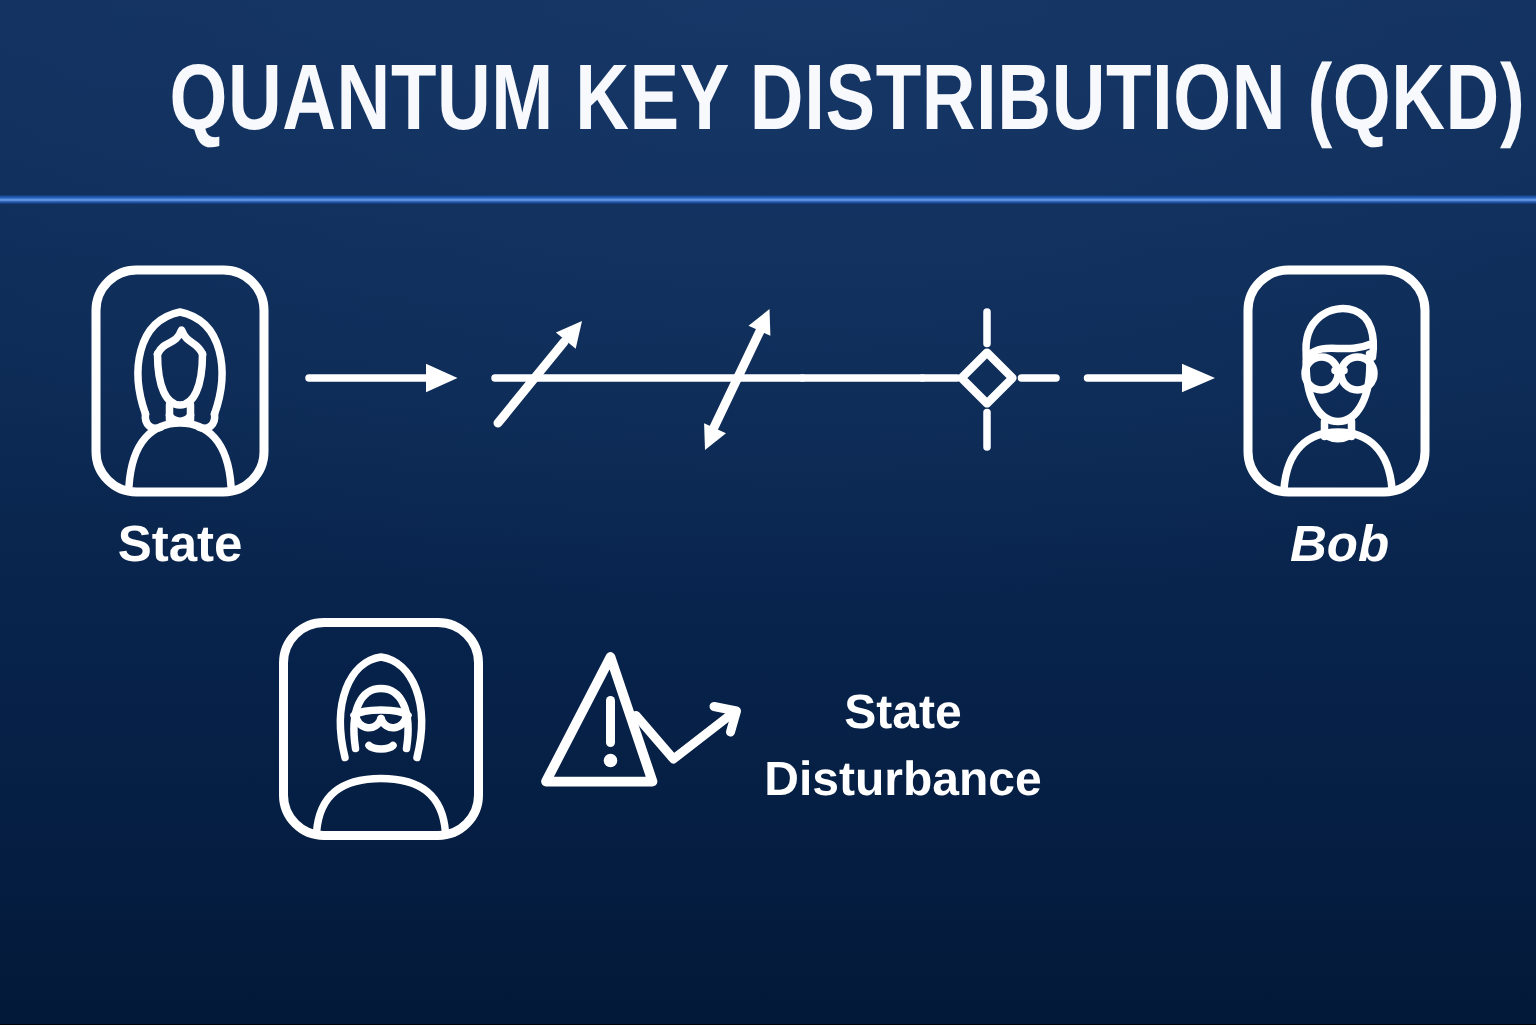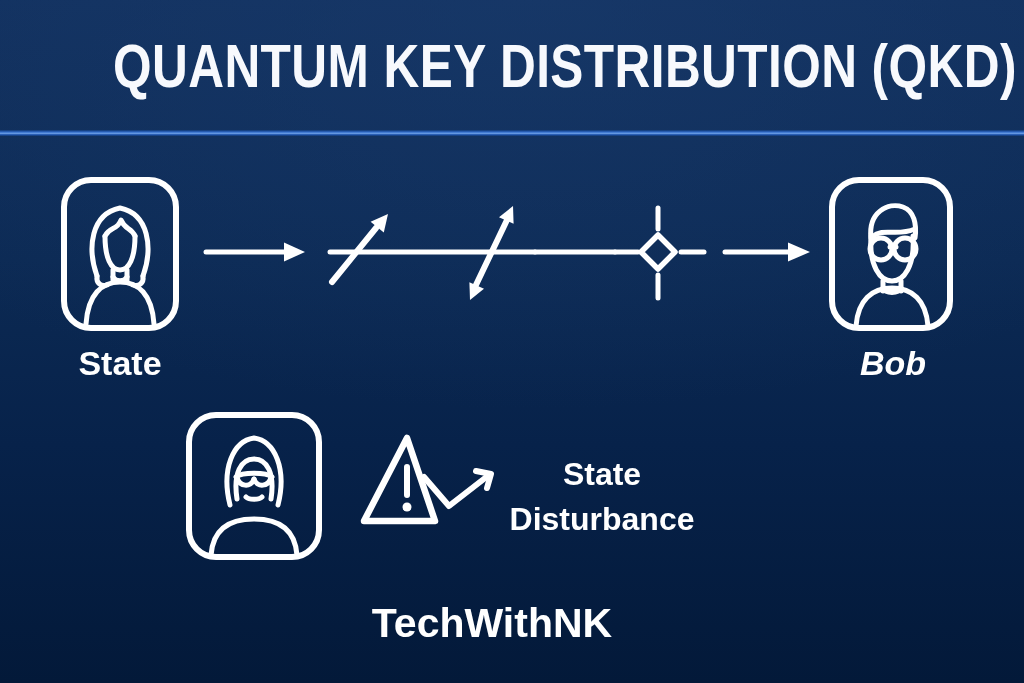--- a/index.html
+++ b/index.html
@@ -126,15 +126,14 @@
     <g>
       <polyline class="stroke" stroke-width="6" points="74,52 99,81 139,50"></polyline>
       <polyline class="stroke" stroke-width="6" points="126,46 141,49 137,63"></polyline>
     </g>
   </svg>
   <div class="label lbl-disturb">
     <div>State</div>
     <div>Disturbance</div>
   </div>
 
-  <div class="label lbl-brand">TechWithNK</div>
 
 </div>
 
 </body></html>

